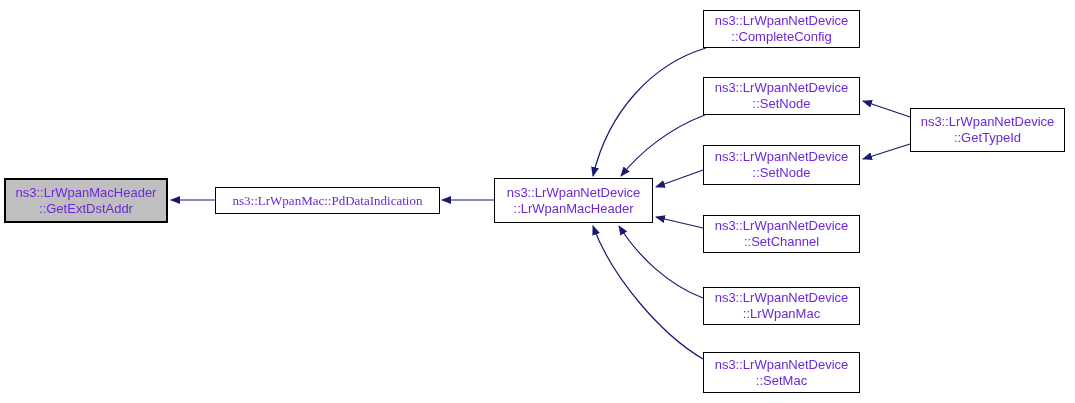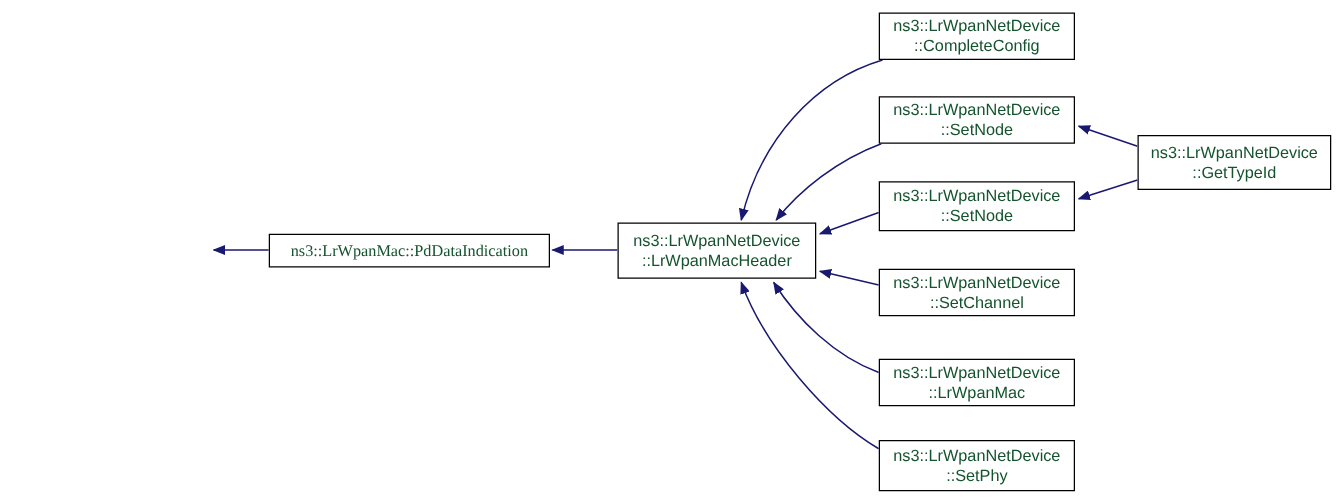--- a/index.html
+++ b/index.html
@@ -14,21 +14,21 @@
   svg.edges {
     position: absolute;
     left: 0; top: 0;
     width: 1075px; height: 403px;
   }
   .node {
     position: absolute;
     box-sizing: border-box;
     background: #ffffff;
     border: 1px solid #000000;
-    color: #14532d;
+    color: #6d28d9;
     font-size: 13px;
     line-height: 16px;
     text-align: center;
     display: flex;
     flex-direction: column;
     align-items: center;
     justify-content: center;
     white-space: nowrap;
     cursor: pointer;
   }
@@ -54,20 +54,24 @@
     <path class="edge" d="M706,48 C652,64 608,112 593,176" marker-end="url(#arrow)" style="stroke: rgb(25, 25, 112);"></path>
     <path class="edge" d="M705,115 C670,128 640,152 621,176" marker-end="url(#arrow)" style="stroke: rgb(25, 25, 112);"></path>
     <path class="edge" d="M703,170 L656,187" marker-end="url(#arrow)" style="stroke: rgb(25, 25, 112);"></path>
     <path class="edge" d="M703,228 L656,217" marker-end="url(#arrow)" style="stroke: rgb(25, 25, 112);"></path>
     <path class="edge" d="M703,298 C668,285 638,256 619,226" marker-end="url(#arrow)" style="stroke: rgb(25, 25, 112);"></path>
     <path class="edge" d="M703,359 C662,335 612,278 593,226" marker-end="url(#arrow)" style="stroke: rgb(25, 25, 112);"></path>
     <path class="edge" d="M910,117 L863,101" marker-end="url(#arrow)" style="stroke: rgb(25, 25, 112);"></path>
     <path class="edge" d="M910,144 L863,159" marker-end="url(#arrow)" style="stroke: rgb(25, 25, 112);"></path>
   </svg>
 
+  <div class="node highlight" style="left: 4px; top: 178px; width: 164px; height: 45px; border-color: rgb(0, 0, 0); background: rgb(191, 191, 191);">
+    <span>ns3::LrWpanMacHeader</span>
+    <span>::GetExtDstAddr</span>
+  </div>
 
   <div class="node" style="left: 215px; top: 187px; width: 225px; height: 27px; border-color: rgb(0, 0, 0); background: rgb(255, 255, 255); font-family: Liberation Serif, serif;">
     <span>ns3::LrWpanMac::PdDataIndication</span>
   </div>
 
   <div class="node" style="left: 494px; top: 178px; width: 159px; height: 45px; border-color: rgb(0, 0, 0); background: rgb(255, 255, 255);">
     <span>ns3::LrWpanNetDevice</span>
     <span>::LrWpanMacHeader</span>
   </div>
 
@@ -91,21 +95,21 @@
     <span>::SetChannel</span>
   </div>
 
   <div class="node" style="left: 703px; top: 287px; width: 157px; height: 38px; border-color: rgb(0, 0, 0); background: rgb(255, 255, 255);">
     <span>ns3::LrWpanNetDevice</span>
     <span>::LrWpanMac</span>
   </div>
 
   <div class="node" style="left: 703px; top: 352px; width: 157px; height: 41px; border-color: rgb(0, 0, 0); background: rgb(255, 255, 255);">
     <span>ns3::LrWpanNetDevice</span>
-    <span>::SetPhy</span>
+    <span>::SetMac</span>
   </div>
 
   <div class="node" style="left: 910px; top: 108px; width: 155px; height: 44px; border-color: rgb(0, 0, 0); background: rgb(255, 255, 255);">
     <span>ns3::LrWpanNetDevice</span>
     <span>::GetTypeId</span>
   </div>
 
 </div>
 
 </body></html>

